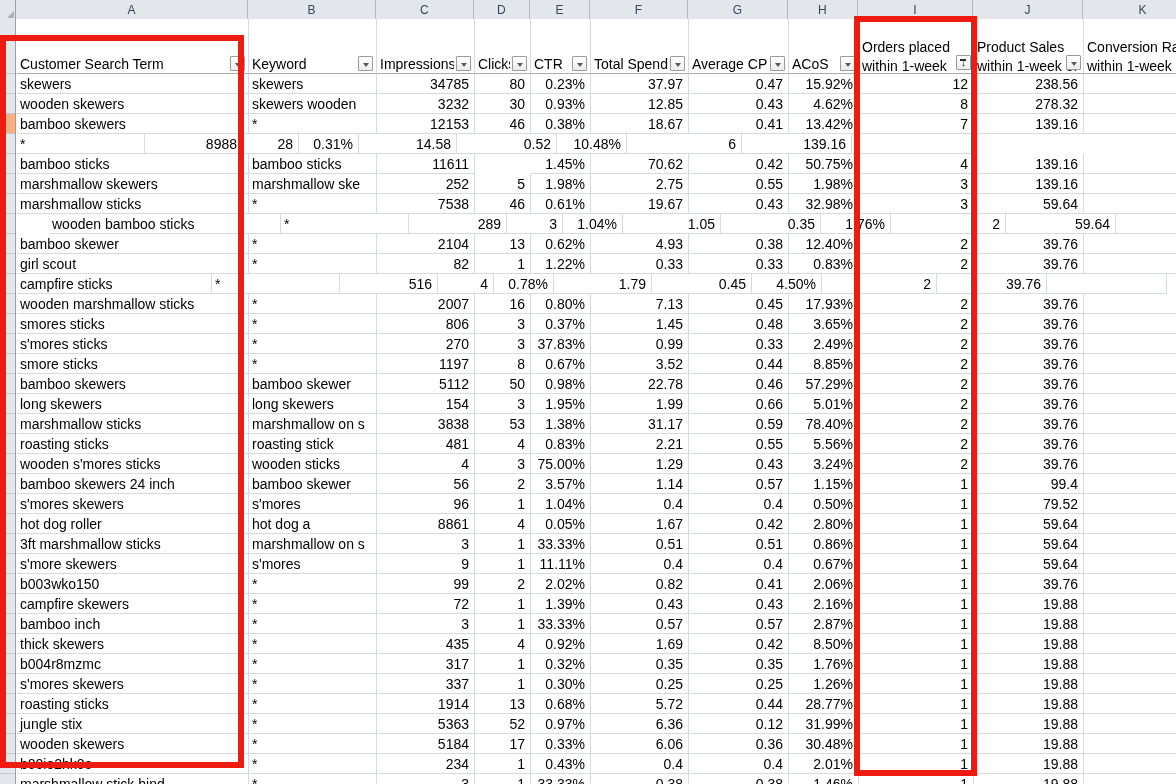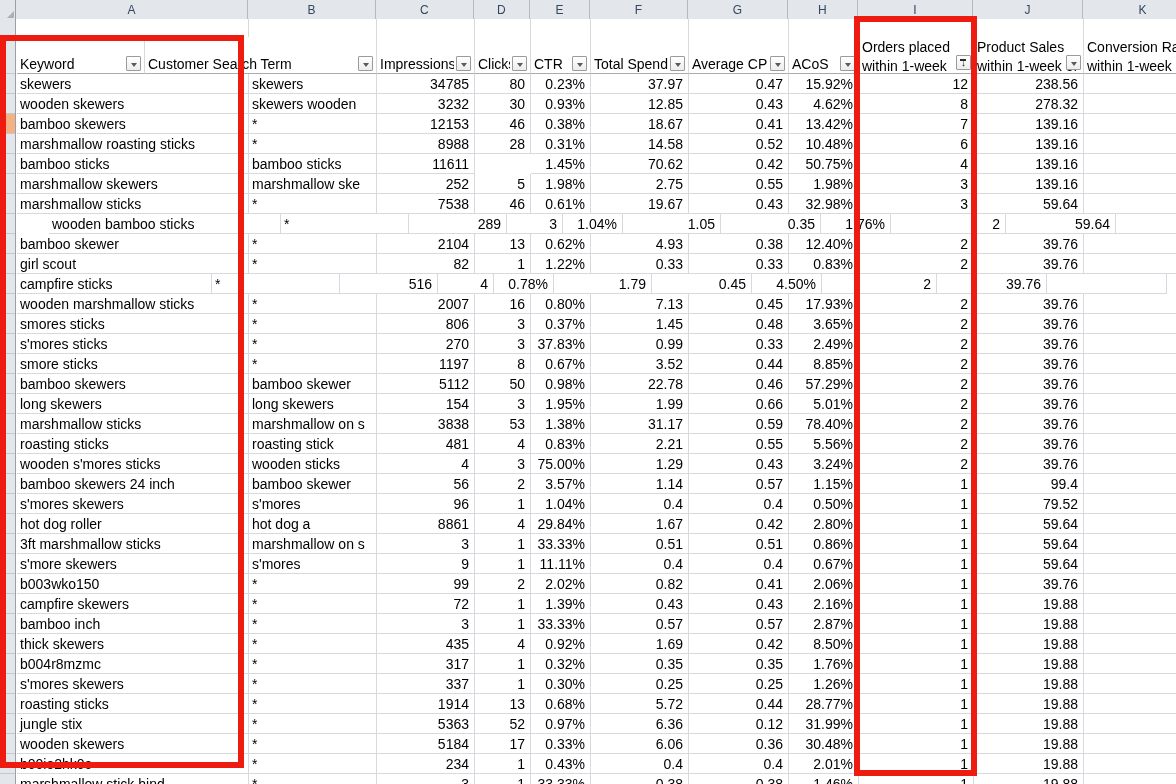--- a/index.html
+++ b/index.html
@@ -261,26 +261,26 @@
         <div class="cell blank" style="width: 56px; border-bottom: none;"></div>
         <div class="cell blank" style="width: 60px; border-bottom: none;"></div>
         <div class="cell blank" style="width: 98px; border-bottom: none;"></div>
         <div class="cell blank" style="width: 100px; border-bottom: none;"></div>
         <div class="cell blank" style="width: 70px; border-bottom: none;"></div>
         <div class="cell blank" style="width: 115px; border-bottom: none;"></div>
         <div class="cell blank" style="width: 110px; border-bottom: none;"></div>
         <div class="cell blank" style="width: 120px; border-bottom: none;"></div>
       </div>
       <div class="row hdrrow" style="height: 37px;">
+        <div class="cell hdr" style="width: 232px;">
+          <span class="htxt">Customer Search Term</span>
+          <span class="filt"></span>
+        </div>
         <div class="cell hdr" style="width: 128px;">
           <span class="htxt">Keyword</span>
-          <span class="filt"></span>
-        </div>
-        <div class="cell hdr" style="width: 232px;">
-          <span class="htxt">Customer Search Term</span>
           <span class="filt"></span>
         </div>
         <div class="cell hdr" style="width: 98px;">
           <span class="htxt">Impressions</span>
           <span class="filt"></span>
         </div>
         <div class="cell hdr" style="width: 56px;">
           <span class="htxt">Clicks</span>
           <span class="filt"></span>
         </div>
@@ -348,21 +348,20 @@
         <div class="cell num" style="width: 56px;">46</div>
         <div class="cell num" style="width: 60px;">0.38%</div>
         <div class="cell num" style="width: 98px;">18.67</div>
         <div class="cell num" style="width: 100px;">0.41</div>
         <div class="cell num" style="width: 70px;">13.42%</div>
         <div class="cell num" style="width: 115px;">7</div>
         <div class="cell num" style="width: 110px;">139.16</div>
         <div class="cell num" style="width: 120px;"></div>
       </div>
       <div class="row">
-        <div class="cell " style="width: 232px;">marshmallow roasting sticks</div>
         <div class="cell " style="width: 128px;">*</div>
         <div class="cell num" style="width: 98px;">8988</div>
         <div class="cell num" style="width: 56px;">28</div>
         <div class="cell num" style="width: 60px;">0.31%</div>
         <div class="cell num" style="width: 98px;">14.58</div>
         <div class="cell num" style="width: 100px;">0.52</div>
         <div class="cell num" style="width: 70px;">10.48%</div>
         <div class="cell num" style="width: 115px;">6</div>
         <div class="cell num" style="width: 110px;">139.16</div>
         <div class="cell num" style="width: 120px;"></div>
@@ -599,21 +598,21 @@
         <div class="cell num" style="width: 70px;">0.50%</div>
         <div class="cell num" style="width: 115px;">1</div>
         <div class="cell num" style="width: 110px;">79.52</div>
         <div class="cell num" style="width: 120px;">1</div>
       </div>
       <div class="row">
         <div class="cell " style="width: 232px;">hot dog roller</div>
         <div class="cell " style="width: 128px;">hot dog a</div>
         <div class="cell num" style="width: 98px;">8861</div>
         <div class="cell num" style="width: 56px;">4</div>
-        <div class="cell num" style="width: 60px;">29.84%</div>
+        <div class="cell num" style="width: 60px;">0.05%</div>
         <div class="cell num" style="width: 98px;">1.67</div>
         <div class="cell num" style="width: 100px;">0.42</div>
         <div class="cell num" style="width: 70px;">2.80%</div>
         <div class="cell num" style="width: 115px;">1</div>
         <div class="cell num" style="width: 110px;">59.64</div>
         <div class="cell num" style="width: 120px;"></div>
       </div>
       <div class="row">
         <div class="cell " style="width: 232px;">3ft marshmallow sticks</div>
         <div class="cell " style="width: 128px;">marshmallow on s</div>

